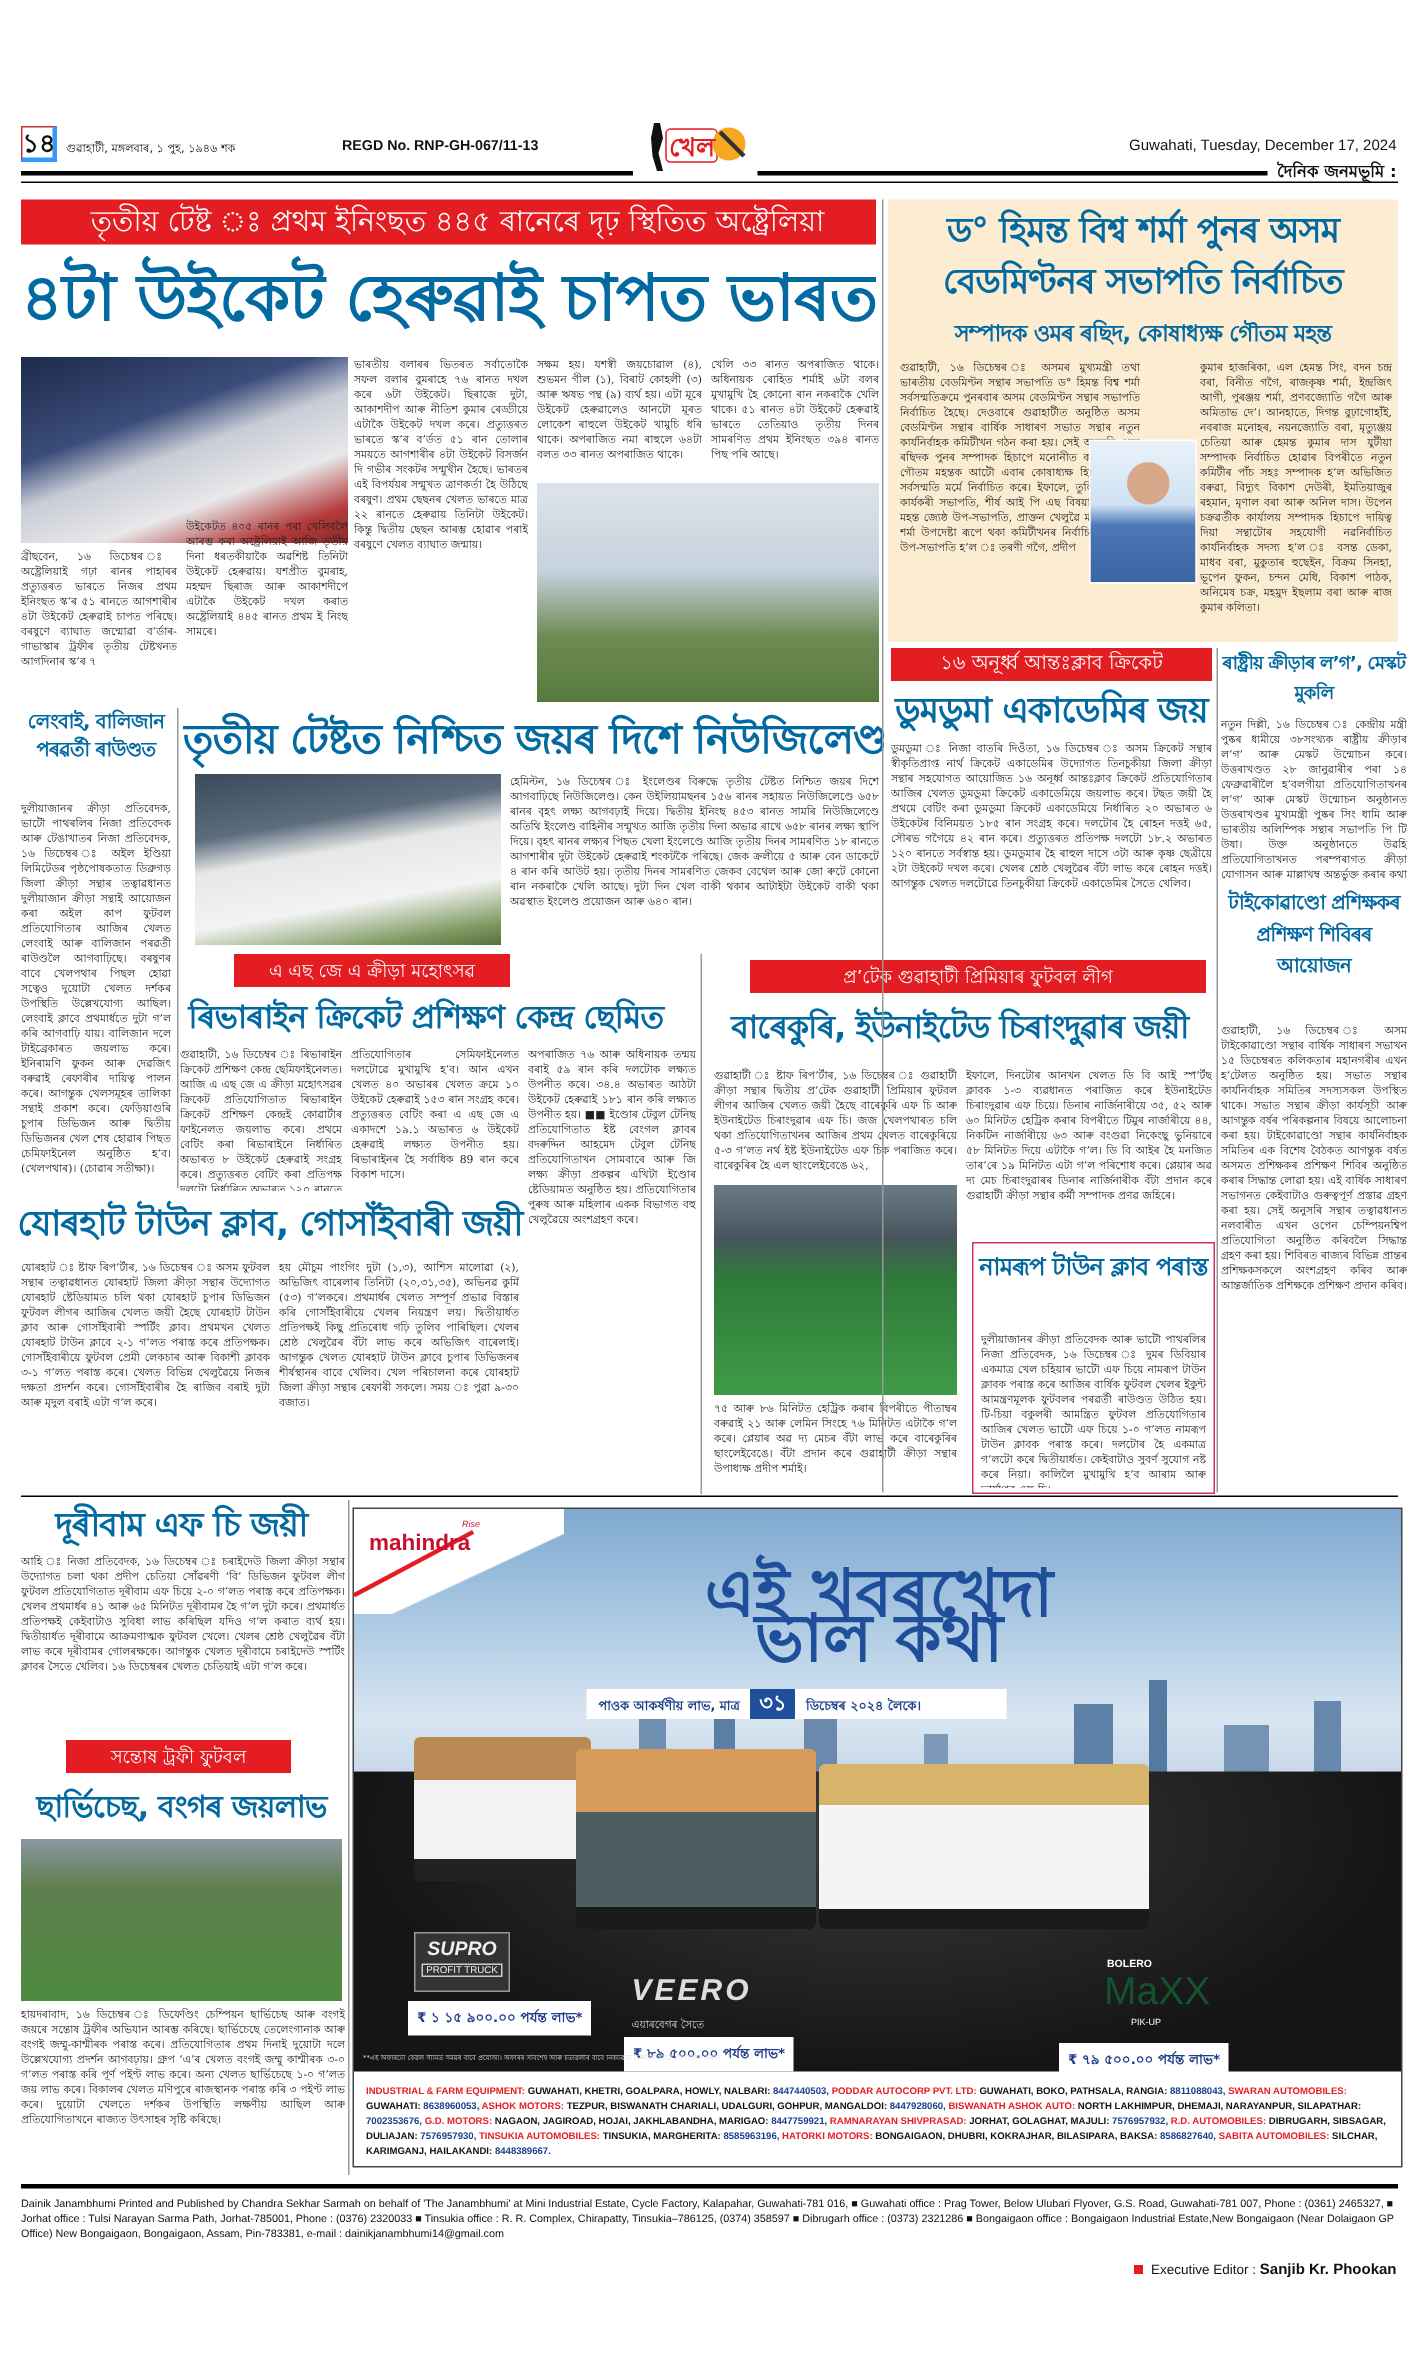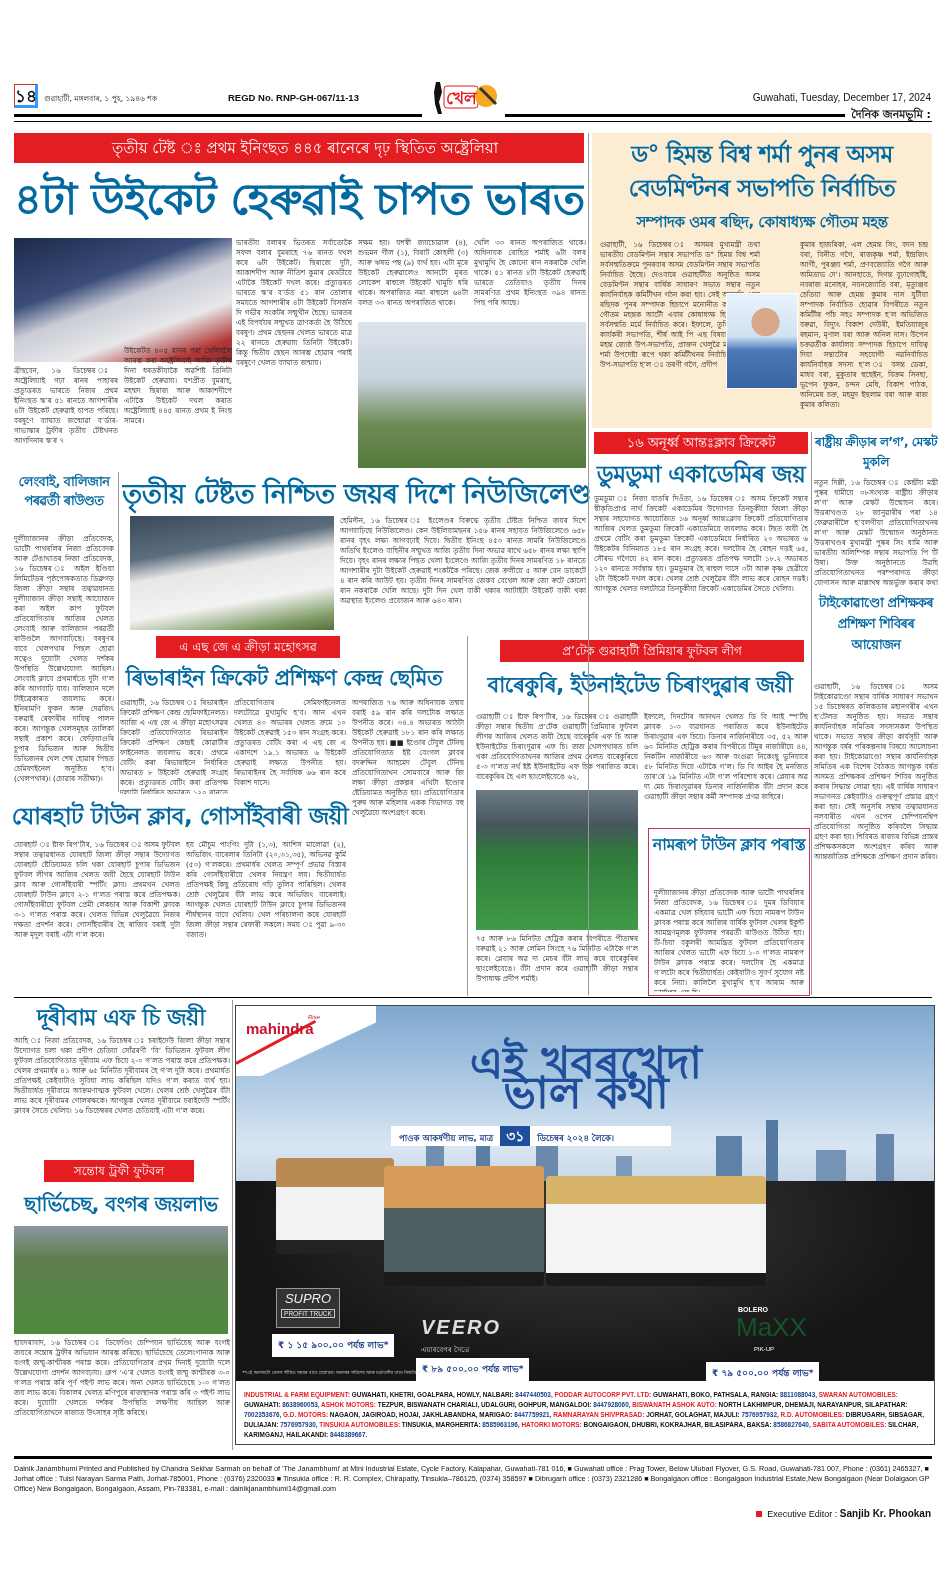--- a/index.html
+++ b/index.html
@@ -52,21 +52,21 @@
     <path d="M50 10 L66 26" stroke="#333" stroke-width="3"></path>
   </svg>
   <span class="abs sans" style="left:16px;top:7px;font-size:17px;font-weight:bold;color:#e41d23;">খেল</span>
 </div>
 <div class="abs libsans" style="right:14px;top:92px;font-size:10px;">Guwahati, Tuesday, December 17, 2024</div>
 <div class="abs rule" style="left:14px;top:114px;width:408px;height:3px;"></div>
 <div class="abs rule" style="left:505px;top:114px;width:340px;height:3px;"></div>
 <div class="abs sans" style="right:14px;top:106px;font-size:11px;font-weight:bold;">দৈনিক জনমভূমি :</div>
 <div class="abs rule" style="left:14px;top:121px;width:918px;height:1px;"></div>
 
-<div class="abs redbar" style="left:14px;top:133px;width:570px;height:30px;line-height:30px;font-size:15px;padding-left:12px;">তৃতীয় টেষ্ট ঃ প্ৰথম ইনিংছত ৪৪৫ ৰানেৰে দৃঢ় স্থিতিত অষ্ট্ৰেলিয়া</div>
+<div class="abs redbar" style="left:14px;top:133px;width:570px;height:30px;line-height:30px;font-size:19px;padding-left:12px;">তৃতীয় টেষ্ট ঃ প্ৰথম ইনিংছত ৪৪৫ ৰানেৰে দৃঢ় স্থিতিত অষ্ট্ৰেলিয়া</div>
 <div class="abs headline" style="left:14px;top:168px;width:570px;height:62px;line-height:62px;font-size:43px;">৪টা উইকেট হেৰুৱাই চাপত ভাৰত</div>
 
 <div class="abs photo ph-cricket1" style="left:14px;top:238px;width:218px;height:124px;"></div>
 <div class="abs body-text" style="left:14px;top:366px;width:104px;height:102px;">ব্ৰীছবেন, ১৬ ডিচেম্বৰ ঃ অষ্ট্ৰেলিয়াই গঢ়া ৰানৰ পাহাৰৰ প্ৰত্যুত্তৰত ভাৰতে নিজৰ প্ৰথম ইনিংছত স্ক’ৰ ৫১ ৰানতে আগশাৰীৰ ৪টা উইকেট হেৰুৱাই চাপত পৰিছে। বৰষুণে ব্যাঘাত জন্মোৱা ব’ৰ্ডাৰ-গাভাস্কাৰ ট্ৰফীৰ তৃতীয় টেষ্টখনত আগদিনাৰ স্ক’ৰ ৭</div>
 <div class="abs body-text" style="left:124px;top:346px;width:108px;height:102px;">উইকেটত ৪০৫ ৰানৰ পৰা খেলিবলৈ আৰম্ভ কৰা অষ্ট্ৰেলিয়াই আজি তৃতীয় দিনা ধৰতকীয়াকৈ অৱশিষ্ট তিনিটা উইকেট হেৰুৱায়। যশপ্ৰীত বুমৰাহ, মহম্মদ ছিৰাজ আৰু আকাশদীপে এটাকৈ উইকেট দখল কৰাত অষ্ট্ৰেলিয়াই ৪৪৫ ৰানত প্ৰথম ই নিংছ সামৰে।</div>
 <div class="abs body-text" style="left:236px;top:238px;width:116px;height:230px;">ভাৰতীয় বলাৰৰ ভিতৰত সৰ্বাতোকৈ সফল বলাৰ বুমৰাহে ৭৬ ৰানত দখল কৰে ৬টা উইকেট। ছিৰাজে দুটা, আকাশদীপ আৰু নীতিশ কুমাৰ ৰেড্ডীয়ে এটাকৈ উইকেট দখল কৰে। প্ৰত্যুত্তৰত ভাৰতে স্ক’ৰ ব’ৰ্ডত ৫১ ৰান তোলাৰ সময়তে আগশাৰীৰ ৪টা উইকেট বিসৰ্জন দি গভীৰ সংকটৰ সন্মুখীন হৈছে। ভাৰতৰ এই বিপৰ্যয়ৰ সন্মুখত ত্ৰাণকৰ্তা হৈ উঠিছে বৰষুণ। প্ৰথম ছেছনৰ খেলত ভাৰতে মাত্ৰ ২২ ৰানতে হেৰুৱায় তিনিটা উইকেট। কিন্তু দ্বিতীয় ছেছন আৰম্ভ হোৱাৰ পৰাই বৰষুণে খেলত ব্যাঘাত জন্মায়।</div>
 <div class="abs body-text" style="left:358px;top:238px;width:110px;height:80px;">সক্ষম হয়। যশস্বী জয়চোৱাল (৪), শুভমন গীল (১), বিৰাট কোহলী (৩) আৰু ঋষভ পন্থ (৯) ব্যৰ্থ হয়। এটা মূৰে উইকেট হেৰুৱালেও আনটো মূৰত লোকেশ ৰাহুলে উইকেট খামুচি ধৰি থাকে। অপৰাজিত নমা ৰাহুলে ৬৪টা বলত ৩৩ ৰানত অপৰাজিত থাকে।</div>
 <div class="abs body-text" style="left:474px;top:238px;width:112px;height:80px;">খেলি ৩৩ ৰানত অপৰাজিত থাকে। অধিনায়ক ৰোহিত শৰ্মাই ৬টা বলৰ মুখামুখি হৈ কোনো ৰান নকৰাকৈ খেলি থাকে। ৫১ ৰানত ৪টা উইকেট হেৰুৱাই ভাৰতে তেতিয়াও তৃতীয় দিনৰ সামৰণিত প্ৰথম ইনিংছত ৩৯৪ ৰানত পিছ পৰি আছে।</div>
 <div class="abs photo ph-cricket2" style="left:358px;top:322px;width:228px;height:146px;"></div>
 
@@ -91,21 +91,21 @@
 
 <div class="abs headline" style="left:814px;top:432px;width:124px;height:44px;font-size:12px;line-height:20px;white-space:normal;">ৰাষ্ট্ৰীয় ক্ৰীড়াৰ ল’গ’, মেস্কট মুকলি</div>
 <div class="abs body-text" style="left:814px;top:478px;width:124px;height:110px;">নতুন দিল্লী, ১৬ ডিচেম্বৰ ঃ কেন্দ্ৰীয় মন্ত্ৰী পুষ্কৰ ধামীয়ে ৩৮সংখ্যক ৰাষ্ট্ৰীয় ক্ৰীড়াৰ ল’গ’ আৰু মেস্কট উন্মোচন কৰে। উত্তৰাখণ্ডত ২৮ জানুৱাৰীৰ পৰা ১৪ ফেব্ৰুৱাৰীলৈ হ’বলগীয়া প্ৰতিযোগিতাখনৰ ল’গ’ আৰু মেস্কট উন্মোচন অনুষ্ঠানত উত্তৰাখণ্ডৰ মুখ্যমন্ত্ৰী পুষ্কৰ সিং ধামি আৰু ভাৰতীয় অলিম্পিক সন্থাৰ সভাপতি পি টি উষা। উক্ত অনুষ্ঠানতে উৱহি প্ৰতিযোগিতাখনত পৰম্পৰাগত ক্ৰীড়া যোগাসন আৰু মাল্লাখম্ব অন্তৰ্ভুক্ত কৰাৰ কথা ঘোষণা কৰে।</div>
 
 <div class="abs headline" style="left:814px;top:592px;width:124px;height:86px;font-size:13px;line-height:21px;white-space:normal;">টাইকোৱাণ্ডো প্ৰশিক্ষকৰ প্ৰশিক্ষণ শিবিৰৰ আয়োজন</div>
 <div class="abs body-text" style="left:814px;top:682px;width:124px;height:316px;">গুৱাহাটী, ১৬ ডিচেম্বৰ ঃ অসম টাইকোৱাণ্ডো সন্থাৰ বাৰ্ষিক সাধাৰণ সভাখন ১৫ ডিচেম্বৰত কলিকতাৰ মহানগৰীৰ এখন হ’টেলত অনুষ্ঠিত হয়। সভাত সন্থাৰ কাৰ্যনিৰ্বাহক সমিতিৰ সদস্যসকল উপস্থিত থাকে। সভাত সন্থাৰ ক্ৰীড়া কাৰ্যসূচী আৰু আগন্তুক বৰ্ষৰ পৰিকল্পনাৰ বিষয়ে আলোচনা কৰা হয়। টাইকোৱাণ্ডো সন্থাৰ কাৰ্যনিৰ্বাহক সমিতিৰ এক বিশেষ বৈঠকত আগন্তুক বৰ্ষত অসমত প্ৰশিক্ষকৰ প্ৰশিক্ষণ শিবিৰ অনুষ্ঠিত কৰাৰ সিদ্ধান্ত লোৱা হয়। এই বাৰ্ষিক সাধাৰণ সভাগনত কেইবাটাও গুৰুত্বপূৰ্ণ প্ৰস্তাৱ গ্ৰহণ কৰা হয়। সেই অনুসৰি সন্থাৰ তত্বাৱধানত নলবাৰীত এখন ওপেন চেম্পিয়নশ্বিপ প্ৰতিযোগিতা অনুষ্ঠিত কৰিবলৈ সিদ্ধান্ত গ্ৰহণ কৰা হয়। শিবিৰত ৰাজ্যৰ বিভিন্ন প্ৰান্তৰ প্ৰশিক্ষকসকলে অংশগ্ৰহণ কৰিব আৰু আন্তৰ্জাতিক প্ৰশিক্ষকে প্ৰশিক্ষণ প্ৰদান কৰিব।</div>
 
 <div class="abs redbar" style="left:156px;top:636px;width:184px;height:22px;line-height:22px;font-size:12px;">এ এছ জে এ ক্ৰীড়া মহোৎসৱ</div>
 <div class="abs headline" style="left:104px;top:660px;width:360px;height:36px;line-height:36px;font-size:21px;">ৰিভাৰাইন ক্ৰিকেট প্ৰশিক্ষণ কেন্দ্ৰ ছেমিত</div>
 <div class="abs body-text" style="left:120px;top:698px;width:108px;height:96px;">গুৱাহাটী, ১৬ ডিচেম্বৰ ঃ ৰিভাৰাইন ক্ৰিকেট প্ৰশিক্ষণ কেন্দ্ৰ ছেমিফাইনেলত। আজি এ এছ জে এ ক্ৰীড়া মহোৎসৱৰ ক্ৰিকেট প্ৰতিযোগিতাত ৰিভাৰাইন ক্ৰিকেট প্ৰশিক্ষণ কেন্দ্ৰই কোৱাৰ্টাৰ ফাইনেলত জয়লাভ কৰে। প্ৰথমে বেটিং কৰা ৰিভাৰাইনে নিৰ্ধাৰিত অভাৰত ৮ উইকেট হেৰুৱাই সংগ্ৰহ কৰে। প্ৰত্যুত্তৰত বেটিং কৰা প্ৰতিপক্ষ দলটো নিৰ্ধাৰিত অভাৰত ১২০ ৰানতে আবদ্ধ থাকে।</div>
-<div class="abs body-text" style="left:234px;top:698px;width:112px;height:96px;">প্ৰতিযোগিতাৰ সেমিফাইনেলত দলটোৱে মুখামুখি হ’ব। আন এখন খেলত ৪০ অভাৰৰ খেলত ক্ৰমে ১০ উইকেট হেৰুৱাই ১৫৩ ৰান সংগ্ৰহ কৰে। প্ৰত্যুত্তৰত বেটিং কৰা এ এছ জে এ একাদশে ১৯.১ অভাৰত ৬ উইকেট হেৰুৱাই লক্ষ্যত উপনীত হয়। ৰিভাৰাইনৰ হৈ সৰ্বাধিক ৬৬ ৰান কৰে বিকাশ দাসে।</div>
+<div class="abs body-text" style="left:234px;top:698px;width:112px;height:96px;">প্ৰতিযোগিতাৰ সেমিফাইনেলত দলটোৱে মুখামুখি হ’ব। আন এখন খেলত ৪০ অভাৰৰ খেলত ক্ৰমে ১০ উইকেট হেৰুৱাই ১৫৩ ৰান সংগ্ৰহ কৰে। প্ৰত্যুত্তৰত বেটিং কৰা এ এছ জে এ একাদশে ১৯.১ অভাৰত ৬ উইকেট হেৰুৱাই লক্ষ্যত উপনীত হয়। ৰিভাৰাইনৰ হৈ সৰ্বাধিক 89 ৰান কৰে বিকাশ দাসে।</div>
 <div class="abs body-text" style="left:352px;top:698px;width:112px;height:296px;">অপৰাজিত ৭৬ আৰু অধিনায়ক তন্ময় বৰাই ৫৯ ৰান কৰি দলটোক লক্ষ্যত উপনীত কৰে। ৩৪.৪ অভাৰত আঠটা উইকেট হেৰুৱাই ১৮১ ৰান কৰি লক্ষ্যত উপনীত হয়। ■■ ইণ্ডোৰ টেবুল টেনিছ প্ৰতিযোগিতাত ইষ্ট বেংগল ক্লাবৰ বদৰুদ্দিন আহমেদ টেবুল টেনিছ প্ৰতিযোগিতাখন সোমবাৰে আৰু জি লক্ষ্য ক্ৰীড়া প্ৰকল্পৰ এখিটা ইণ্ডোৰ ষ্টেডিয়ামত অনুষ্ঠিত হয়। প্ৰতিযোগিতাৰ পুৰুষ আৰু মহিলাৰ একক বিভাগত বহু খেলুৱৈয়ে অংশগ্ৰহণ কৰে।</div>
 
 <div class="abs redbar" style="left:500px;top:640px;width:304px;height:22px;line-height:22px;font-size:12px;">প্ৰ’টেক গুৱাহাটী প্ৰিমিয়াৰ ফুটবল লীগ</div>
 <div class="abs headline" style="left:470px;top:668px;width:340px;height:34px;line-height:34px;font-size:21px;">বাৰেকুৰি, ইউনাইটেড চিৰাংদুৱাৰ জয়ী</div>
 <div class="abs body-text" style="left:476px;top:712px;width:162px;height:74px;">গুৱাহাটী ঃ ষ্টাফ ৰিপ’ৰ্টাৰ, ১৬ ডিচেম্বৰ ঃ গুৱাহাটী ক্ৰীড়া সন্থাৰ দ্বিতীয় প্ৰ’টেক গুৱাহাটী প্ৰিমিয়াৰ ফুটবল লীগৰ আজিৰ খেলত জয়ী হৈছে বাৰেকুৰি এফ চি আৰু ইউনাইটেড চিৰাংদুৱাৰ এফ চি। জজ খেলপথাৰত চলি থকা প্ৰতিযোগিতাখনৰ আজিৰ প্ৰথম খেলত বাৰেকুৰিয়ে ৫-৩ গ’লত নৰ্থ ইষ্ট ইউনাইটেড এফ চিক পৰাজিত কৰে। বাৰেকুৰিৰ হৈ এল ছাংলেইবেঙে ৬২,</div>
 <div class="abs photo ph-football1" style="left:476px;top:790px;width:162px;height:140px;"></div>
 <div class="abs body-text" style="left:476px;top:934px;width:162px;height:60px;">৭৫ আৰু ৮৬ মিনিটত হেট্ৰিক কৰাৰ বিপৰীতে পীতাম্বৰ বৰুৱাই ২১ আৰু লেমিন সিংহে ৭৬ মিনিটত এটাকৈ গ’ল কৰে। প্লেয়াৰ অৱ দ্য মেচৰ বঁটা লাভ কৰে বাৰেকুৰিৰ ছাংলেইবেঙে। বঁটা প্ৰদান কৰে গুৱাহাটী ক্ৰীড়া সন্থাৰ উপাধ্যক্ষ প্ৰদীপ শৰ্মাই।</div>
 <div class="abs body-text" style="left:644px;top:712px;width:164px;height:112px;">ইফালে, দিনটোৰ আনখন খেলত ডি বি আই স্প’ৰ্টছ ক্লাবক ১-৩ ব্যৱধানত পৰাজিত কৰে ইউনাইটেড চিৰাংদুৱাৰ এফ চিয়ে। ডিনাৰ নাৰ্জিনাৰীয়ে ৩৫, ৫২ আৰু ৬০ মিনিটত হেট্ৰিক কৰাৰ বিপৰীতে টিমুৰ নাৰ্জাৰীয়ে ৪৪, নিকটিন নাৰ্জাৰীয়ে ৬৩ আৰু বংগুৱা নিকেংছু ভুনিয়াৰে ৫৮ মিনিটত দিয়ে এটাকৈ গ’ল। ডি বি আইৰ হৈ মনজিত তাৰ’ৰে ১৯ মিনিটত এটা গ’ল পৰিশোধ কৰে। প্লেয়াৰ অৱ দ্য মেচ চিৰাংদুৱাৰৰ ডিনাৰ নাৰ্জিনাৰীক বঁটা প্ৰদান কৰে গুৱাহাটী ক্ৰীড়া সন্থাৰ কৰ্মী সম্পাদক প্ৰণৱ জহিৰে।</div>
 
 <div class="abs" style="left:648px;top:828px;width:162px;height:168px;border:1px solid #c36;"></div>
@@ -153,21 +153,21 @@
     <span style="padding-left:8px;">পাওক আকৰ্ষণীয় লাভ, মাত্ৰ</span>
     <span style="display:inline-block;background:#1f4f9a;color:#fff;padding:0 6px;font-size:14px;margin:0 4px;">৩১</span>
     <span>ডিচেম্বৰ ২০২৪ লৈকে।</span>
   </div>
 
   <div class="abs truck" style="left:40px;top:152px;width:118px;height:96px;background:linear-gradient(180deg,#b98a54 0 30%,#f2f2f2 30% 85%,#222 85%);"></div>
   <div class="abs truck" style="left:148px;top:160px;width:160px;height:120px;background:linear-gradient(180deg,#d79c5a 0 35%,#4e5d60 35% 88%,#1a1a1a 88%);"></div>
   <div class="abs truck" style="left:310px;top:170px;width:220px;height:110px;background:linear-gradient(180deg,#d8b46a 0 25%,#f4f4f4 25% 88%,#1a1a1a 88%);"></div>
 
   <div class="abs" style="left:40px;top:282px;width:64px;height:40px;background:#333;border:1px solid #999;text-align:center;">
-    <div class="libsans" style="font-size:13px;font-weight:normal;font-style:italic;color:#eee;line-height:20px;">SUPRO</div>
+    <div class="libsans" style="font-size:13px;font-weight:bold;font-style:italic;color:#eee;line-height:20px;">SUPRO</div>
     <div class="libsans" style="font-size:6.5px;color:#eee;border:1px solid #ccc;margin:0 4px;">PROFIT TRUCK</div>
   </div>
   <div class="abs price-tag" style="left:36px;top:328px;">₹ ১ ১৫ ৯০০.০০ পৰ্যন্ত লাভ*</div>
 
   <div class="abs libsans" style="left:185px;top:310px;font-size:20px;font-weight:bold;font-style:italic;color:#ddd;letter-spacing:2px;">VEERO</div>
   <div class="abs sans" style="left:185px;top:338px;font-size:7px;color:#ddd;">এয়াৰবেগৰ সৈতে</div>
   <div class="abs price-tag" style="left:180px;top:352px;">₹ ৮৯ ৫০০.০০ পৰ্যন্ত লাভ*</div>
 
   <div class="abs libsans" style="left:502px;top:300px;font-size:7px;color:#fff;font-weight:bold;">BOLERO</div>
   <div class="abs libsans" style="left:500px;top:306px;font-size:26px;color:#14532d;font-weight:normal;">MaXX</div>

